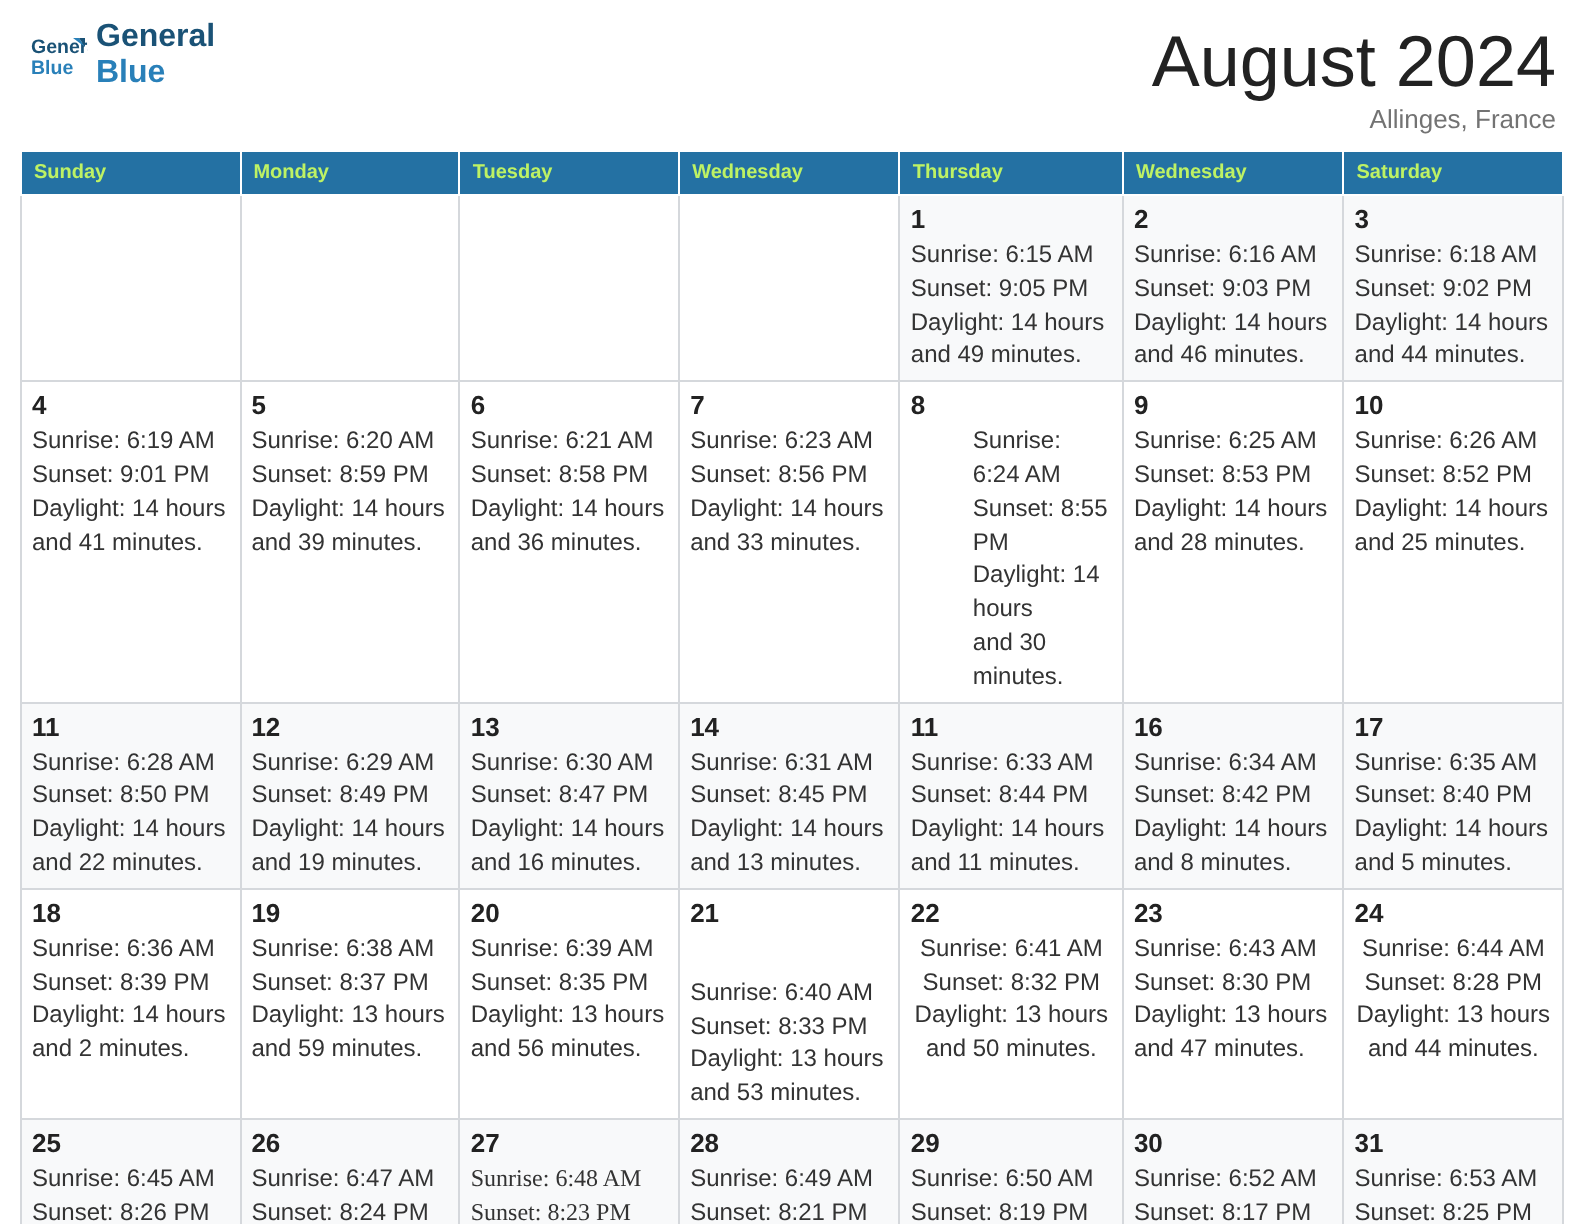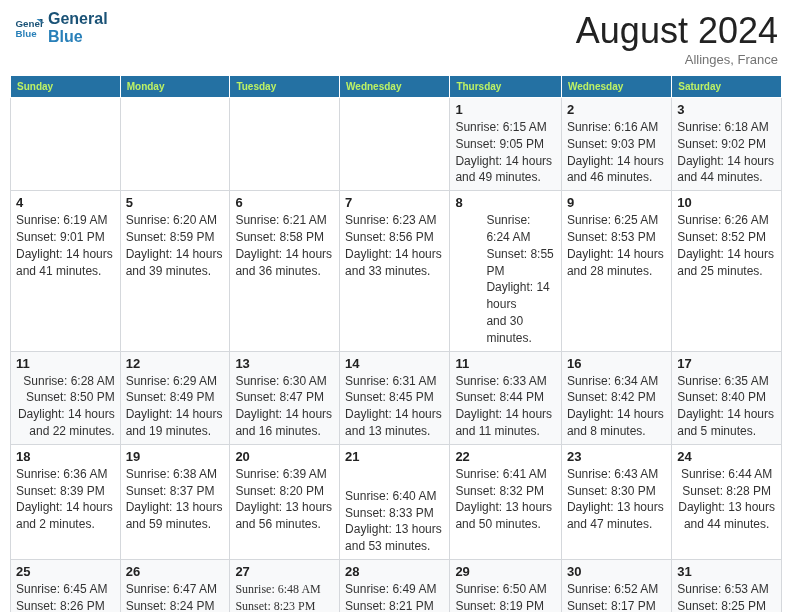--- a/index.html
+++ b/index.html
@@ -193,21 +193,21 @@
           <span class="day-number">10</span>
           <div class="day-info" style="white-space: pre-line;">Sunrise: 6:26 AM
 Sunset: 8:52 PM
 Daylight: 14 hours
 and 25 minutes.</div>
         </td>
       </tr>
       <tr>
         <td>
           <span class="day-number">11</span>
-          <div class="day-info" style="white-space: pre-line; text-align: right;">Sunrise: 6:28 AM
+          <div class="day-info" style="white-space: pre-line;">Sunrise: 6:28 AM
 Sunset: 8:50 PM
 Daylight: 14 hours
 and 22 minutes.</div>
         </td>
         <td>
           <span class="day-number">12</span>
           <div class="day-info" style="white-space: pre-line;">Sunrise: 6:29 AM
 Sunset: 8:49 PM
 Daylight: 14 hours
 and 19 minutes.</div>
@@ -259,34 +259,34 @@
         <td>
           <span class="day-number">19</span>
           <div class="day-info" style="white-space: pre-line;">Sunrise: 6:38 AM
 Sunset: 8:37 PM
 Daylight: 13 hours
 and 59 minutes.</div>
         </td>
         <td>
           <span class="day-number">20</span>
           <div class="day-info" style="white-space: pre-line;">Sunrise: 6:39 AM
-Sunset: 8:20 PM
+Sunset: 8:35 PM
 Daylight: 13 hours
 and 56 minutes.</div>
         </td>
         <td>
           <span class="day-number">21</span>
           <div class="day-info" style="white-space: pre-line; margin-top: 24px;">Sunrise: 6:40 AM
 Sunset: 8:33 PM
 Daylight: 13 hours
 and 53 minutes.</div>
         </td>
         <td>
           <span class="day-number">22</span>
-          <div class="day-info" style="white-space: pre-line;">Sunrise: 6:41 AM
+          <div class="day-info" style="white-space: pre-line; text-align: center;">Sunrise: 6:41 AM
 Sunset: 8:32 PM
 Daylight: 13 hours
 and 50 minutes.</div>
         </td>
         <td>
           <span class="day-number">23</span>
           <div class="day-info" style="white-space: pre-line;">Sunrise: 6:43 AM
 Sunset: 8:30 PM
 Daylight: 13 hours
 and 47 minutes.</div>

